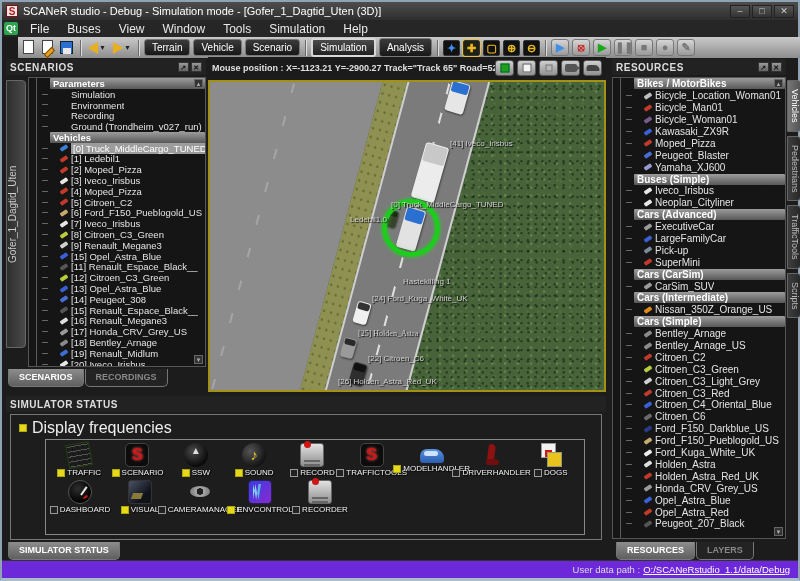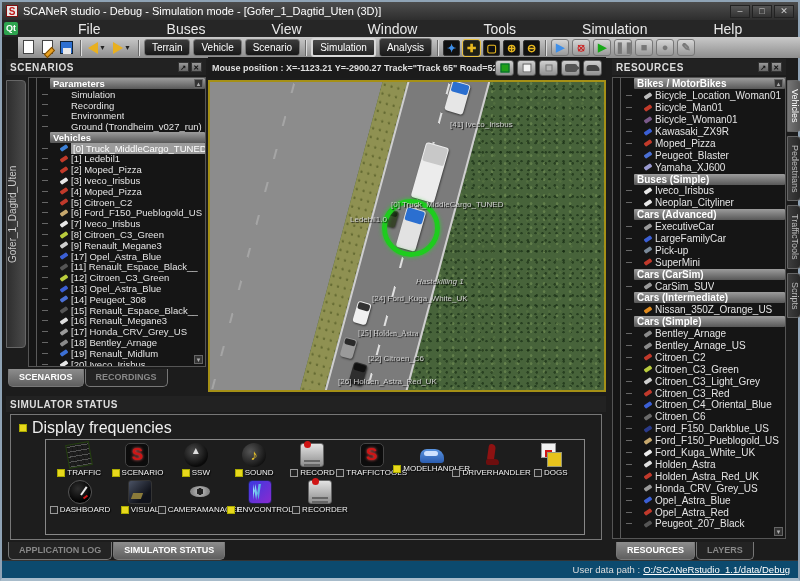--- a/index.html
+++ b/index.html
@@ -6,21 +6,21 @@
   html,body { width:800px; height:581px; background:#101010; font-family:"Liberation Sans",sans-serif; overflow:hidden; }
   .window { position:relative; width:800px; height:581px; background:#1c1c1c; border:2px solid #8fa3b5; border-bottom:3px solid #a8bccb; }
 
   
   .titlebar { position:absolute; left:0; top:0; width:796px; height:18px; background:linear-gradient(#4d4d4d,#2e2e2e); display:flex; align-items:center; padding:0 4px; color:#fff; font-size:11px; }
   .app-icon { width:12px; height:12px; background:#e8e8e8; color:#c01818; font-weight:bold; font-size:10px; line-height:12px; text-align:center; margin-right:5px; border:1px solid #801010; }
   .win-controls { margin-left:auto; display:flex; gap:2px; }
   .win-btn { width:20px; height:13px; background:linear-gradient(#555,#333); border:1px solid #222; color:#ccc; font-size:9px; line-height:11px; text-align:center; }
   .menubar { position:absolute; left:0; top:18px; width:796px; height:17px; background:#262626; display:flex; align-items:center; gap:2px; padding:0 2px; }
   .qt-icon { width:14px; height:13px; background:#2ea44f; color:#fff; font-weight:bold; font-size:9px; line-height:13px; text-align:center; border-radius:2px; margin-right:2px; }
-  .menu-item { color:#e8e8e8; font-size:14px; padding:2px 8px;margin-left:48px; }
+  .menu-item { color:#e8e8e8; font-size:12px; padding:2px 8px; }
   .toolbar { position:absolute; left:16px; top:35px; width:796px; height:21px; background:linear-gradient(#c9c9c9,#8d8d8d); display:flex; align-items:center; padding:0 3px; gap:3px; }
   .tb-sep { width:1px; height:16px; background:#6a6a6a; margin:0 2px; box-shadow:1px 0 0 #ddd; }
   .file-ico { width:16px; height:16px; position:relative; display:inline-block; }
   .doc { position:absolute; left:2px; top:0; width:11px; height:14px; background:#fff; border:1px solid #444; }
   .doc.pencil::after { content:""; position:absolute; right:-3px; bottom:-2px; width:9px; height:3px; background:#e8a020; transform:rotate(-45deg); border:1px solid #7a4a00; }
   .floppy { position:absolute; left:1px; top:1px; width:13px; height:13px; background:#2d6fd0; border:1px solid #123; }
   .floppy::after { content:""; position:absolute; left:2px; top:6px; width:8px; height:6px; background:#e8e8e8; }
   .arrow-btn { display:flex; align-items:center; gap:1px; padding:1px 2px; }
   .tri-l { width:0; height:0; border-top:6px solid transparent; border-bottom:6px solid transparent; border-right:10px solid #e8b020; }
   .tri-r { width:0; height:0; border-top:6px solid transparent; border-bottom:6px solid transparent; border-left:10px solid #e8b020; }
@@ -129,21 +129,21 @@
   .icon-dashboard::after { content:""; position:absolute; right:3px; bottom:5px; width:5px; height:2px; background:#d01515; transform:rotate(-40deg); }
   .icon-visual { background:linear-gradient(135deg,#4a5264,#10121a 70%); border-radius:3px; border:1px solid #333; }
   .icon-visual::before { content:""; position:absolute; left:3px; bottom:4px; width:10px; height:6px; background:#8a7a3a; transform:skewX(-20deg); }
   .icon-cameramanager { background:none; }
   .icon-cameramanager::before { content:""; position:absolute; left:2px; top:6px; width:20px; height:11px; background:radial-gradient(circle,#222 28%,#aaa 30%,#888 70%); border-radius:50%; }
   .icon-envcontrol { background:linear-gradient(135deg,#3a3ae0,#8a2ad0); border-radius:4px; border:1px solid #225; }
   .icon-envcontrol::before { content:""; position:absolute; left:4px; top:3px; width:8px; height:16px; background:linear-gradient(100deg,#9fe8ff,#3a9ad8); clip-path:polygon(0 100%,30% 0,70% 100%,100% 0,70% 0,40% 100%,0 0); }
 
   
   #blTabs { left:6px; top:540px; }
-  .statusbar { position:absolute; left:0; top:558px; width:796px; height:18px; background:#0c4a6e; border-top:1px solid #333; display:flex; align-items:center; justify-content:flex-end; padding:0 8px; gap:3px; }
+  .statusbar { position:absolute; left:0; top:558px; width:796px; height:18px; background:#6d28d9; border-top:1px solid #333; display:flex; align-items:center; justify-content:flex-end; padding:0 8px; gap:3px; }
   .statusbar span { color:#ddd; font-size:9.5px; }
   .statusbar .path { text-decoration:underline; color:#fff; }
 </style>
 </head>
 <body>
 
 <div class="window">
 
   <div class="titlebar">
     <span class="app-icon">S</span>
@@ -259,27 +259,27 @@
 
       <div class="trow item">
         <span class="t-arrow"></span>
         <span class="t-ico" style="visibility: hidden;"></span>
         <span class="t-label">Simulation</span>
       </div>
 
       <div class="trow item">
         <span class="t-arrow"></span>
         <span class="t-ico" style="visibility: hidden;"></span>
+        <span class="t-label">Environment</span>
+      </div>
+
+      <div class="trow item">
+        <span class="t-arrow"></span>
+        <span class="t-ico" style="visibility: hidden;"></span>
         <span class="t-label">Recording</span>
-      </div>
-
-      <div class="trow item">
-        <span class="t-arrow"></span>
-        <span class="t-ico" style="visibility: hidden;"></span>
-        <span class="t-label">Environment</span>
       </div>
 
       <div class="trow item">
         <span class="t-arrow"></span>
         <span class="t-ico" style="visibility: hidden;"></span>
         <span class="t-label">Ground (Trondheim_v027_run)</span>
       </div>
 
       <div class="trow header">
         <span class="t-arrow"></span>
@@ -343,21 +343,21 @@
 
       <div class="trow item">
         <span class="t-arrow"></span>
         <span class="t-ico" style="background: rgb(207, 207, 207);"></span>
         <span class="t-label">[9] Renault_Megane3</span>
       </div>
 
       <div class="trow item">
         <span class="t-arrow"></span>
         <span class="t-ico" style="background: rgb(59, 95, 212);"></span>
-        <span class="t-label">[17] Opel_Astra_Blue</span>
+        <span class="t-label">[15] Opel_Astra_Blue</span>
       </div>
 
       <div class="trow item">
         <span class="t-arrow"></span>
         <span class="t-ico" style="background: rgb(85, 85, 85);"></span>
         <span class="t-label">[11] Renault_Espace_Black__</span>
       </div>
 
       <div class="trow item">
         <span class="t-arrow"></span>
@@ -474,24 +474,24 @@
           <span class="veh-cab" style="background: rgb(42, 42, 42);"></span>
         </div>
 
         <div class="veh" style="position: absolute; left: 141px; top: 281px; width: 14px; height: 22px; transform: rotate(16deg); background: rgb(46, 46, 46);">
           <span class="veh-cab" style="background: rgb(17, 17, 17);"></span>
         </div>
       </div>
     <div class="sel-circle"></div>
     <div>
 
-    <span class="vlabel" style="position: absolute; left: 240px; top: 38px;">[41] Iveco_Irisbus</span>
+    <span class="vlabel" style="position: absolute; left: 240px; top: 57px;">[41] Iveco_Irisbus</span>
         <span class="vlabel" style="position: absolute; left: 181px; top: 118px;">[0] Truck_MiddleCargo_TUNED</span>
         <span class="vlabel" style="position: absolute; left: 140px; top: 133px;">Ledebil1.0</span>
-        <span class="vlabel" style="position: absolute; left: 206px; top: 195px; font-style: italic;">Hastekilling 1</span>
+        <span class="vlabel" style="position: absolute; left: 193px; top: 195px;">Hastekilling 1</span>
         <span class="vlabel" style="position: absolute; left: 162px; top: 212px;">[24] Ford_Kuga_White_UK</span>
         <span class="vlabel" style="position: absolute; left: 148px; top: 247px; font-family: Liberation Serif, serif;">[25] Holden_Astra</span>
         <span class="vlabel" style="position: absolute; left: 158px; top: 272px;">[22] Citroen_C6</span>
         <span class="vlabel" style="position: absolute; left: 128px; top: 295px;">[26] Holden_Astra_Red_UK</span>
       </div>
   </div>
 
   <div class="panel-title" id="resTitle">
     <span>RESOURCES</span>
     <span class="pt-btns">
@@ -869,21 +869,20 @@
               <span class="checkbox chk"></span>
               <span class="mod-label">RECORDER</span>
             </span>
           </div>
         </div>
     </div>
   </div>
 
   <div class="tabs" id="blTabs">
 
-  <span class="tab">APPLICATION LOG</span>
       <span class="tab active">SIMULATOR STATUS</span>
     </div>
   <div class="statusbar">
     <span>User data path : </span>
     <span class="path">O:/SCANeRstudio_1.1/data/Debug</span>
   </div>
 
 </div>
 
 </body></html>

